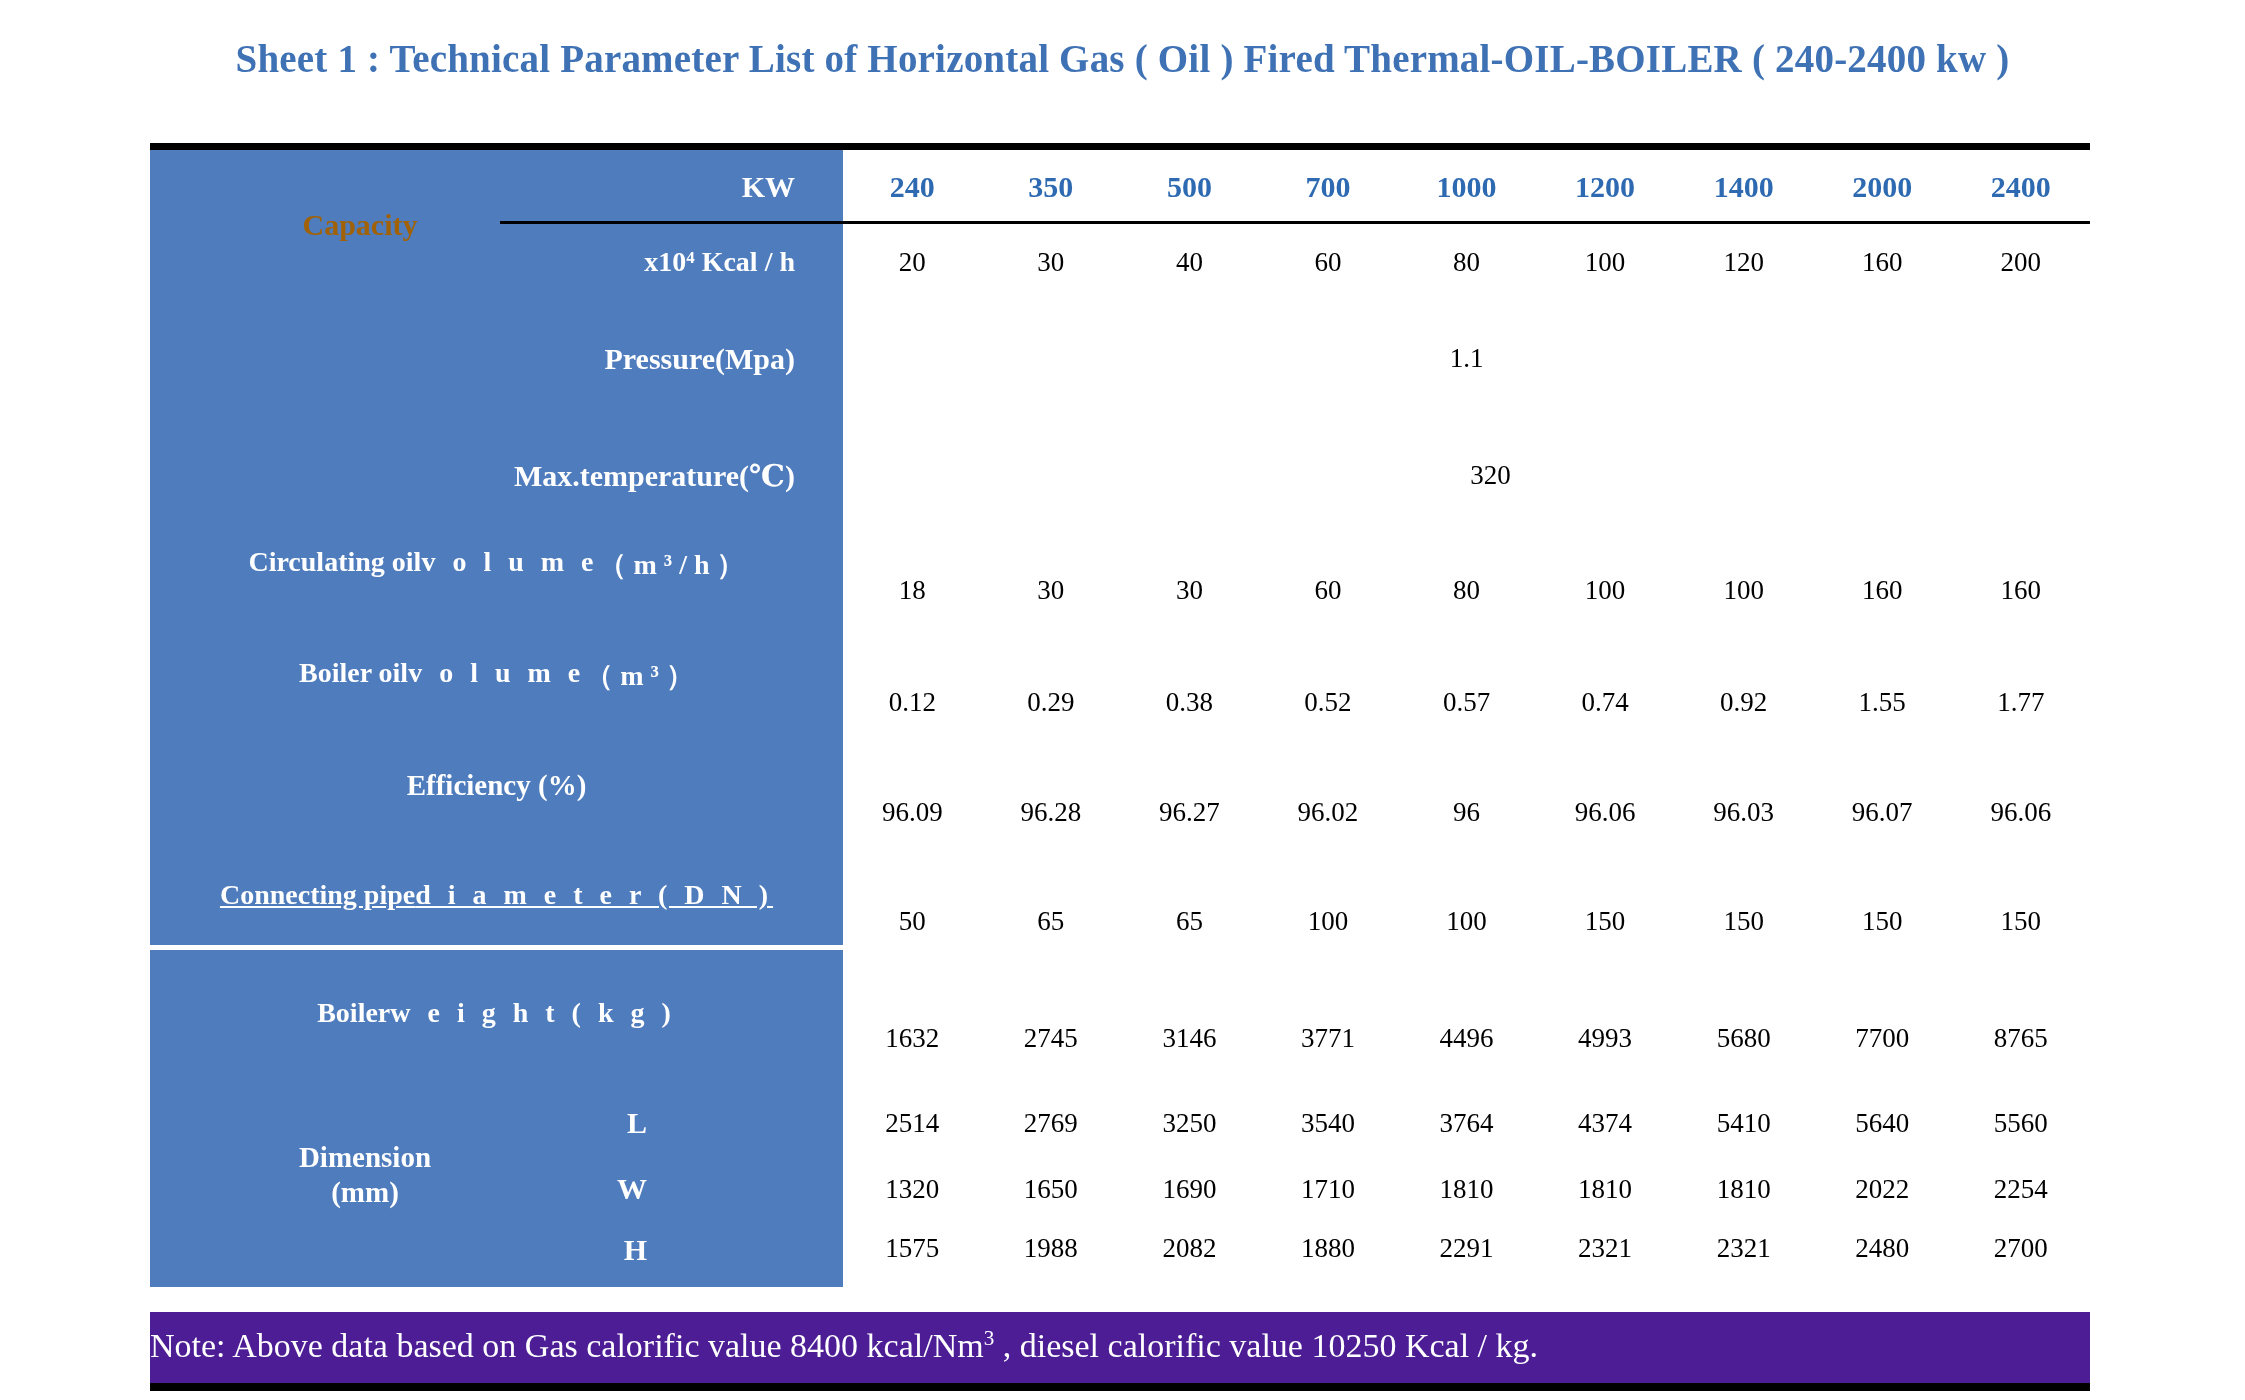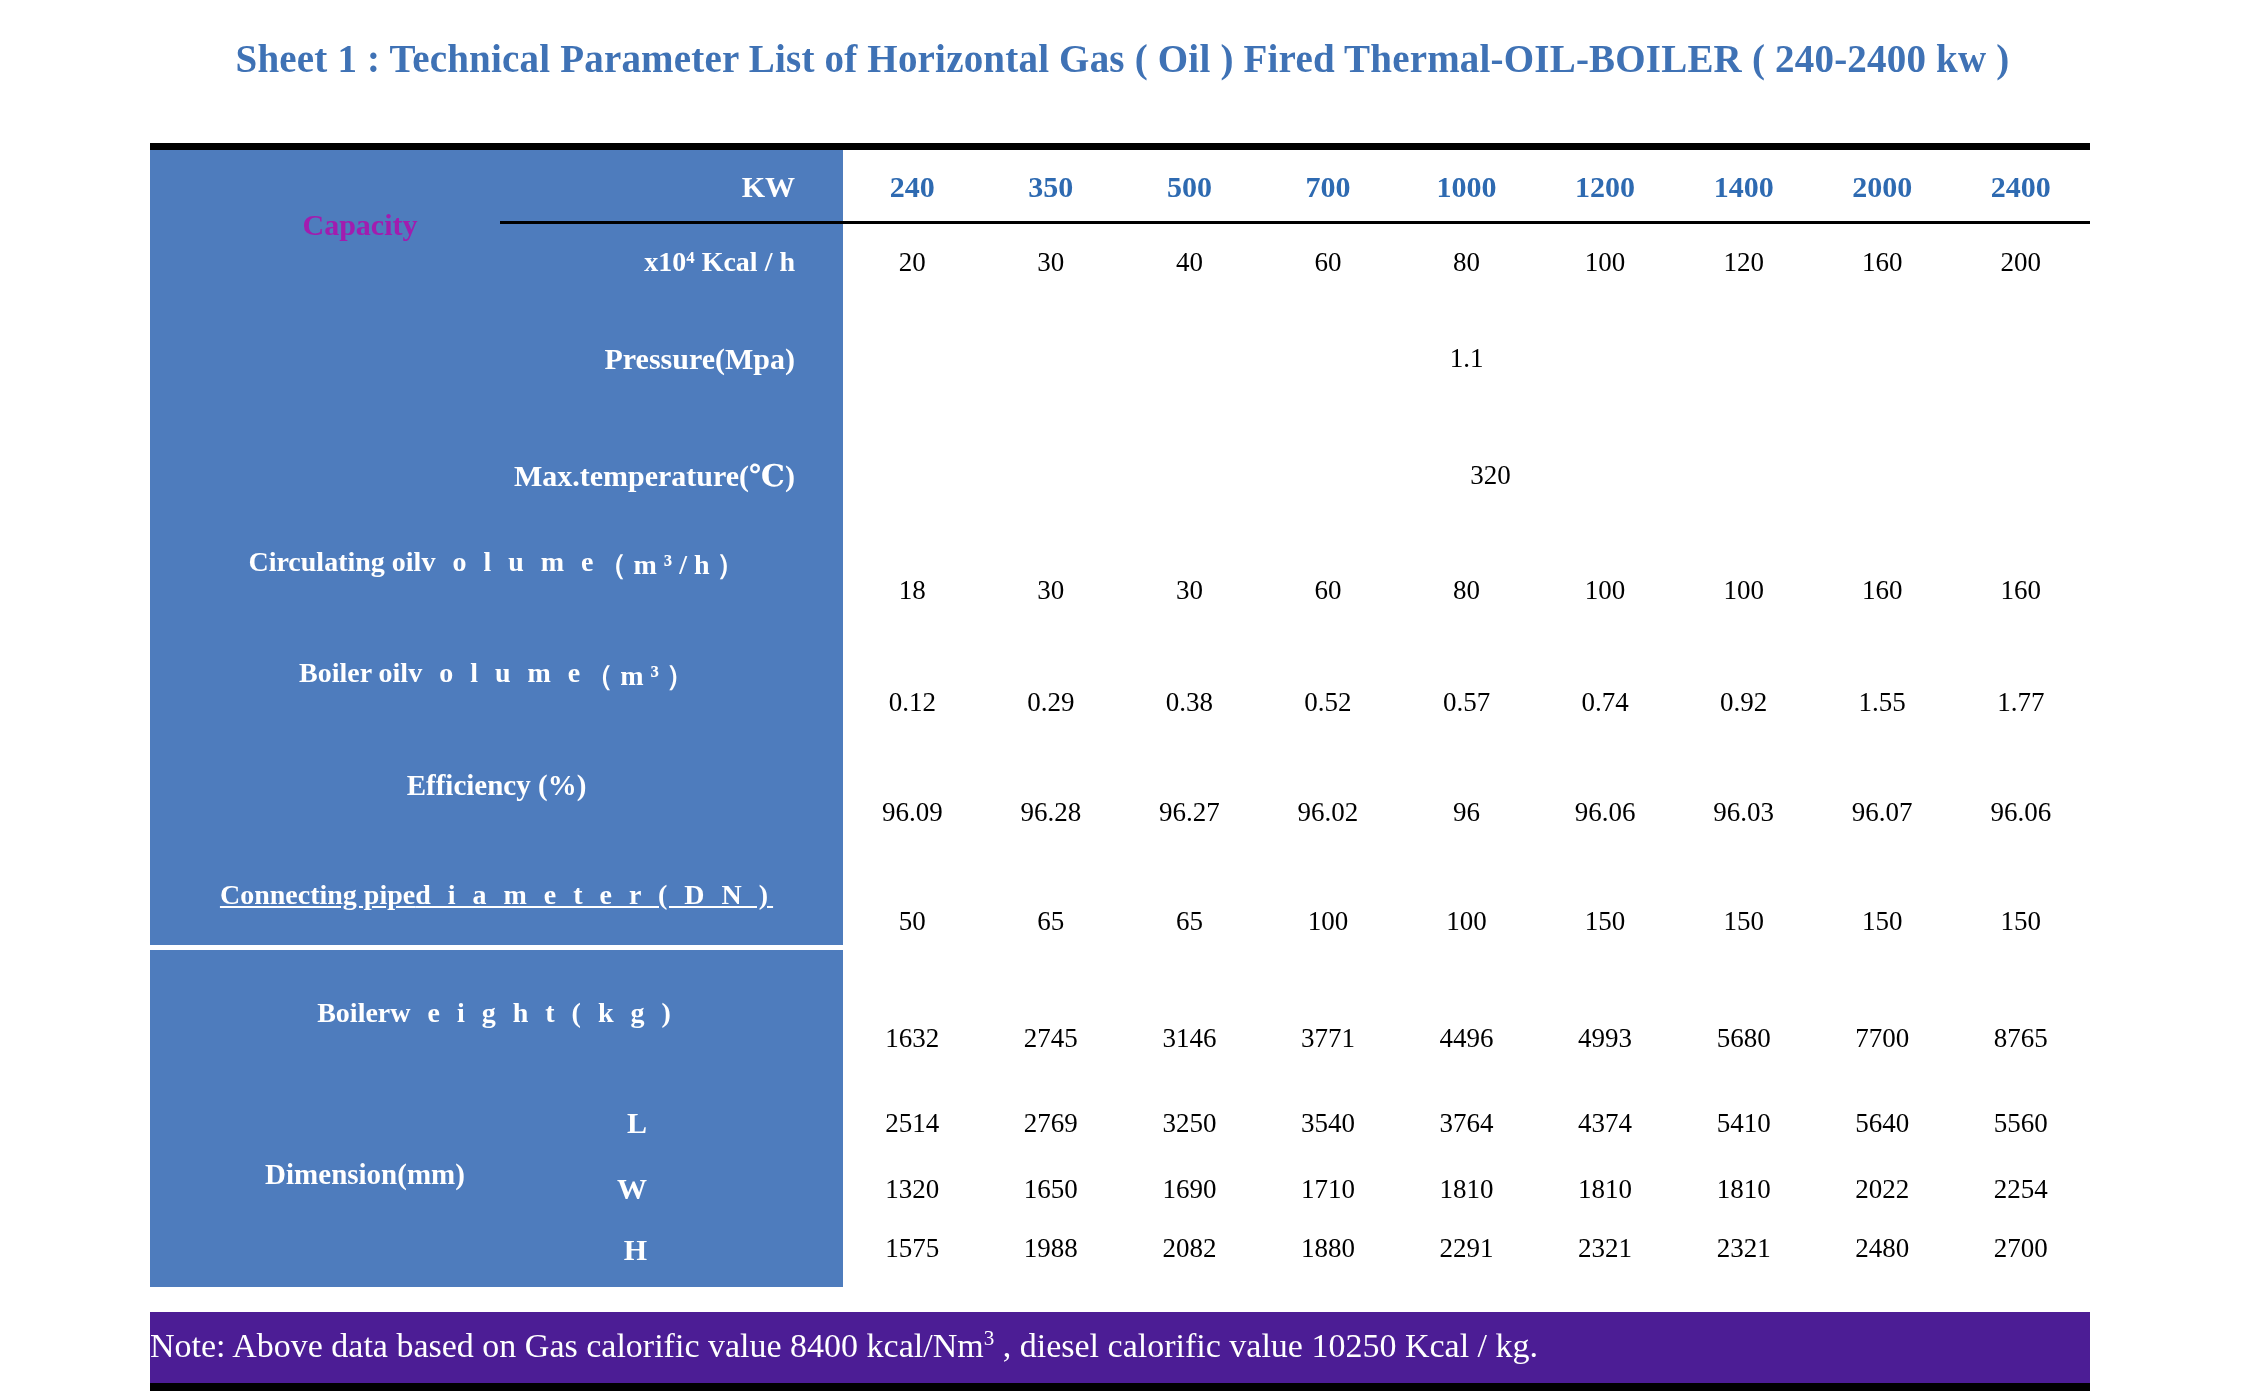--- a/index.html
+++ b/index.html
@@ -180,21 +180,21 @@
           <div class="cell">80</div>
           <div class="cell">100</div>
           <div class="cell">120</div>
           <div class="cell">160</div>
           <div class="cell">200</div>
         </div>
       </div>
 
       <div style="position:absolute; left:0; top:0; width:420px; height:150px;
                   display:flex; align-items:center; justify-content:center;
-                  color:#a21caf; font-weight:bold; font-size:30px;">Capacity</div>
+                  color:#a16207; font-weight:bold; font-size:30px;">Capacity</div>
 
       <div class="row" style="height:117px;">
         <div class="lbl right" style="font-size:30px;">Pressure(Mpa)</div>
         <div class="vals" style="justify-content:center;">
           <div style="font-size:27px; color:#000;">1.1</div>
         </div>
       </div>
 
       <div class="row" style="height:117px;gap:48px;">
         <div class="lbl right" style="font-size:30px;">Max.temperature(℃)</div>
@@ -333,21 +333,21 @@
           <div class="cell">1880</div>
           <div class="cell">2291</div>
           <div class="cell">2321</div>
           <div class="cell">2321</div>
           <div class="cell">2480</div>
           <div class="cell">2700</div>
         </div>
       </div>
 
       <div style="position:absolute; left:0; top:912px; width:430px; height:225px;
-                  display:flex; align-items:center; justify-content:center;
+                  display:flex; flex-direction:column; align-items:center; justify-content:center;
                   color:#ffffff; font-weight:bold; font-size:29px; line-height:1.18;">
         <span>Dimension</span>
         <span>(mm)</span>
       </div>
 
     </div>
 
     <div class="note">
       <span>Note: Above data based on Gas calorific value 8400 </span><span>kcal/Nm</span><sup>3</sup><span> , diesel calorific value 10250 Kcal / kg.</span>
     </div>

